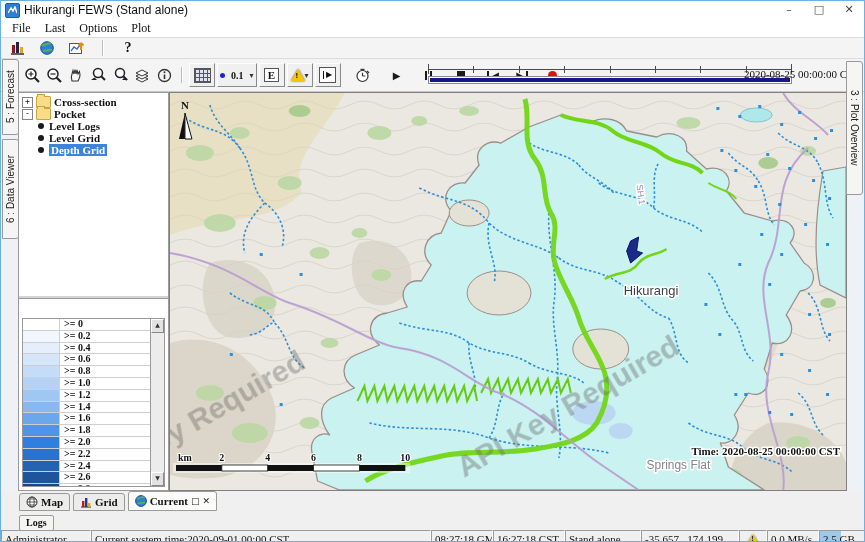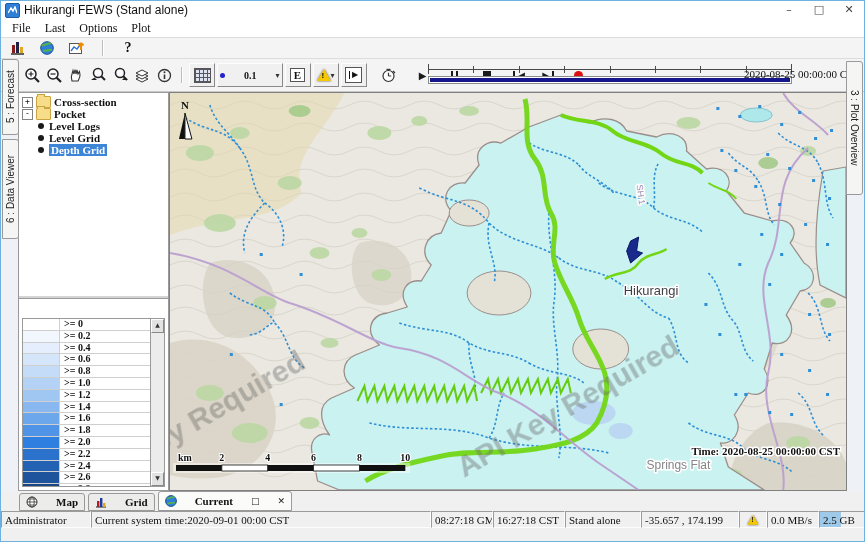--- a/index.html
+++ b/index.html
@@ -16,21 +16,21 @@
   .menubar{height:18px;background:#fff;display:flex;align-items:center;font-size:12px;padding-left:4px;}
   .menu-item{padding:0 7px;}
   
   .toolbar1{height:20px;background:#f4f4f4;border-top:1px solid #dcdcdc;border-bottom:1px solid #dcdcdc;
     display:flex;align-items:center;padding-left:5px;gap:8px;}
   .toolbar2{height:32px;background:#f4f4f4;display:flex;align-items:center;padding-left:20px;position:relative;border-bottom:1px solid #c8c8c8;}
   .tsep{width:1px;height:16px;background:#bdbdbd;margin:0 6px;box-shadow:1px 0 0 #fff;}
   .tbtn{height:22px;min-width:20px;display:flex;align-items:center;justify-content:center;margin:0 1px;}
   .raised{border:1px solid;border-color:#fdfdfd #8a8a8a #8a8a8a #fdfdfd;background:#f0f0f0;padding:0 2px;}
   .helpq{font-weight:bold;font-size:14px;}
-  .interval{display:flex;align-items:center;gap:19px;font-size:10px;font-weight:bold;}
+  .interval{display:flex;align-items:center;gap:6px;font-size:10px;font-weight:bold;}
   .bluedot{width:5px;height:5px;border-radius:50%;background:#2222cc;}
   .caret{font-size:8px;color:#333;font-family:"DejaVu Sans",sans-serif;}
   .eicon{font-family:"Liberation Serif",serif;font-weight:bold;font-size:11px;border:1px solid #555;
     padding:0 3px;background:#fff;line-height:12px;}
   .warn-tri{width:0;height:0;border-left:7px solid transparent;border-right:7px solid transparent;
     border-bottom:12px solid #f5c800;position:relative;filter:drop-shadow(0 0 1px #555);}
   .warn-tri span{position:absolute;left:-2px;top:2px;font-size:8px;font-weight:bold;color:#111;
     font-family:"Liberation Sans",sans-serif;}
   .playbox{border:1px solid #555;background:#fff;display:flex;align-items:center;padding:1px 3px;gap:2px;height:12px;}
   .playbox .bar{width:1px;height:8px;background:#111;}
@@ -81,21 +81,21 @@
   .lscroll{width:13px;border-left:1px solid #999;background:#ececec;display:flex;flex-direction:column;
     justify-content:space-between;align-items:stretch;}
   .sbtn{height:12px;border:1px solid;border-color:#fff #888 #888 #fff;background:#e2e2e2;text-align:center;
     font-size:6px;line-height:10px;font-family:"DejaVu Sans",sans-serif;color:#333;}
   
   .map-area{flex:1;position:relative;border:1px solid #808080;background:#e9e7e0;overflow:hidden;box-sizing:border-box;}
   .map-area svg{position:absolute;inset:0;}
   .right-strip{width:17px;background:#eef2f6;}
   
   .bottom-tabs{height:20px;display:flex;align-items:flex-end;gap:3px;padding-left:18px;background:#f0f0f0;}
-  .btab{height:16px;display:flex;align-items:center;gap:18px;padding:0 6px;border:1px solid #9a9a9a;
+  .btab{height:16px;display:flex;align-items:center;gap:3px;padding:0 6px;border:1px solid #9a9a9a;
     border-radius:3px 3px 0 0;background:#ececea;font-size:11px;font-weight:bold;}
   .btab.active{background:#fbfbf9;height:18px;}
   .btab .mini{font-family:"DejaVu Sans",sans-serif;font-size:9px;font-weight:bold;color:#222;}
   .logs-row{height:18px;padding:1px 0 0 18px;background:#f0f0f0;}
   .logs-btn{height:14px;padding:0 6px;border:1px solid #9a9a9a;border-radius:2px;background:#f4f4f2;
     font-size:10px;font-weight:bold;display:inline-flex;align-items:center;}
   
   .statusbar{height:17px;display:flex;font-size:11px;background:#f0f0f0;}
   .scell{border:1px solid;border-color:#9b9b9b #fdfdfd #fdfdfd #9b9b9b;display:flex;align-items:center;
     padding:0 3px;white-space:nowrap;overflow:hidden;box-sizing:border-box;flex:none;}
@@ -583,20 +583,23 @@
           <circle cx="6" cy="6" r="5.4" fill="#2f7fd6" stroke="#1a4f90"></circle>
           <path d="M2,4 C3.5,2.5 5,3.5 6,2.5 C7,1.8 8.5,2.5 9.5,2" stroke="#57b24a" stroke-width="1.6" fill="none"></path>
           <path d="M2.5,8.5 C4,7.8 6,8.5 8,7.8 C9,7.5 10,8 10,8" stroke="#57b24a" stroke-width="1.6" fill="none"></path>
         </svg>
       <span>Current</span>
       <span class="mini">□</span>
       <span class="mini">✕</span>
     </div>
   </div>
 
+  <div class="logs-row">
+    <span class="logs-btn">Logs</span>
+  </div>
 
   <div class="statusbar">
     <span class="scell sw1">Administrator</span>
     <span class="scell sw2">Current system time:2020-09-01 00:00 CST</span>
     <span class="scell sw3">08:27:18 GMT</span>
     <span class="scell sw4">16:27:18 CST</span>
     <span class="scell sw5">Stand alone</span>
     <span class="scell sw6">-35.657 , 174.199</span>
     <span class="scell sw7">
         <span class="warn-tri swarn">

